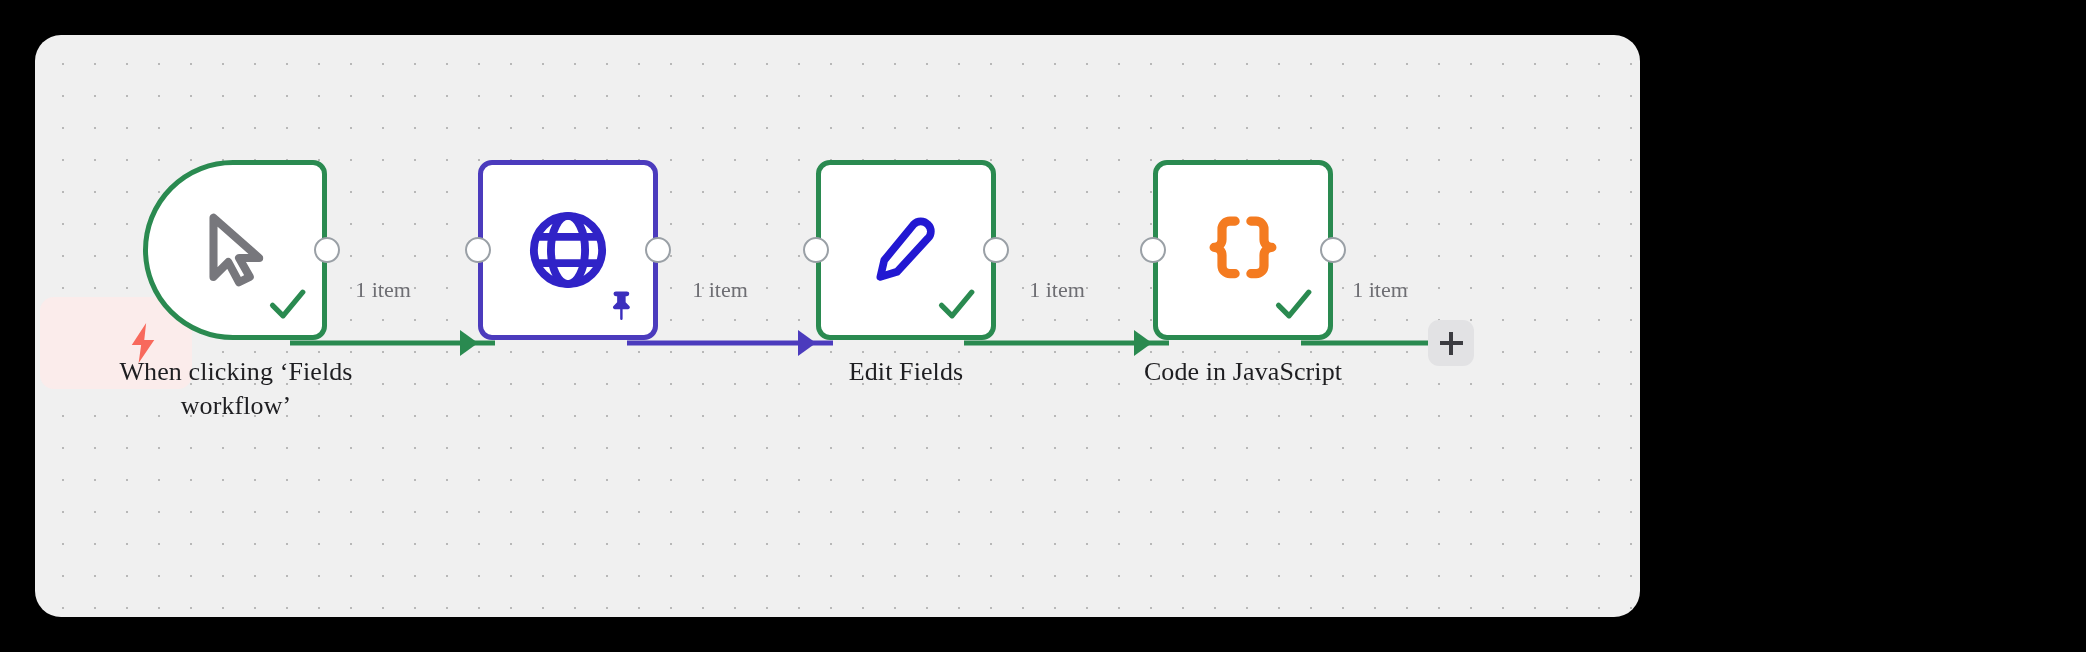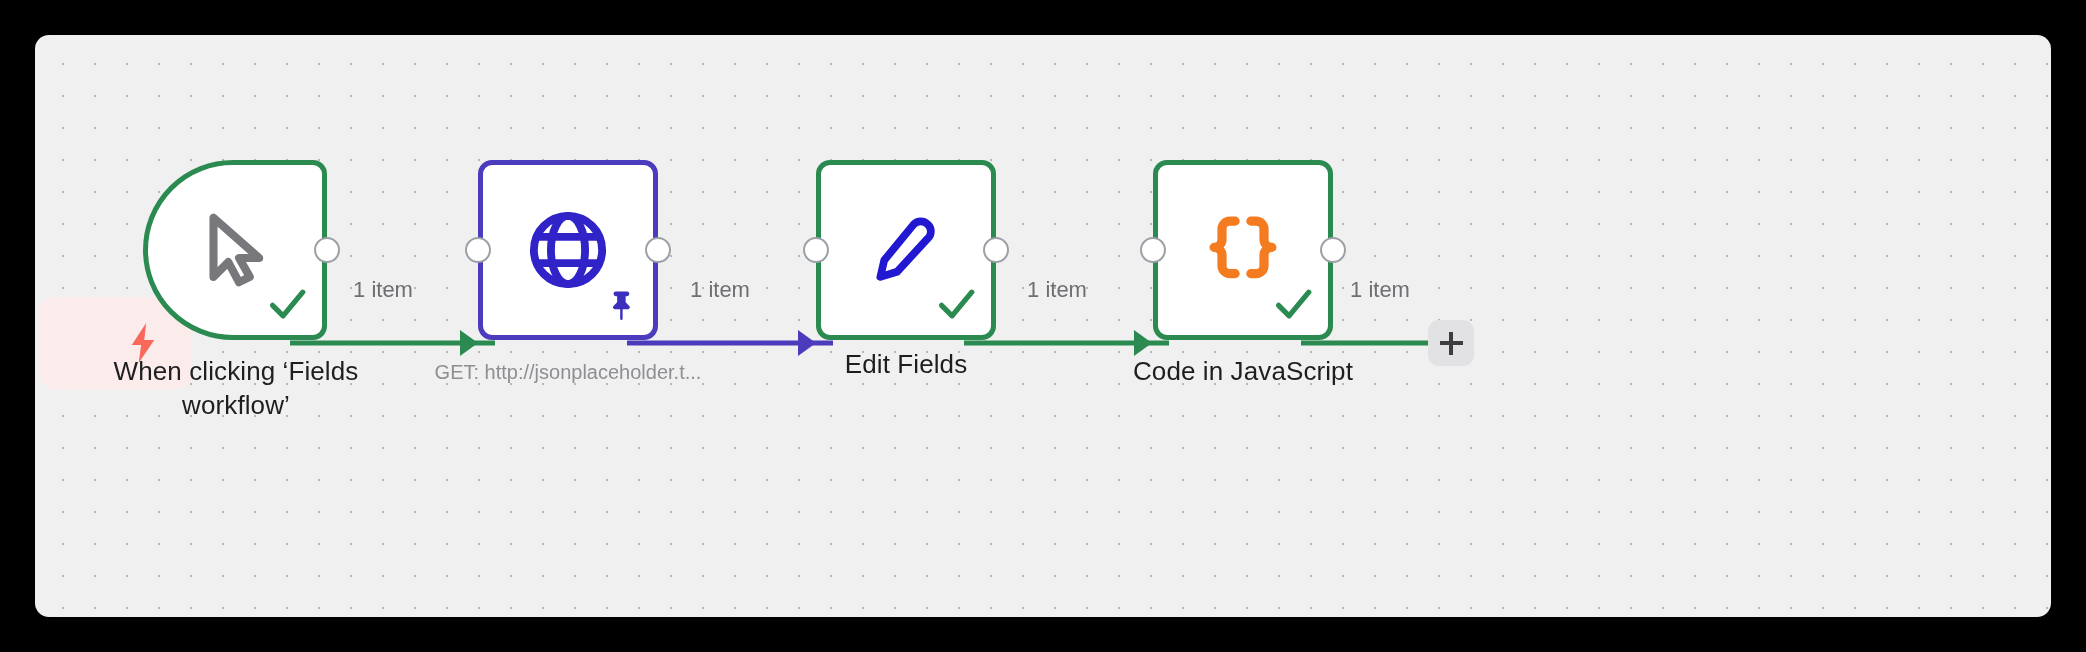--- a/index.html
+++ b/index.html
@@ -17,28 +17,29 @@
     width: 2086px;
     height: 652px;
     background: #000000;
   }
 
   
   .canvas {
     position: absolute;
     left: 35px;
     top: 35px;
-    width: 2016px;
+    width: 1605px;
     height: 582px;
     background-color: #f0f0f0;
     background-image: radial-gradient(#b8b8b8 1.4px, transparent 1.5px);
     background-size: 32px 32px;
     background-position: 12px 13px;
-    border-radius: 14px;
+    border-radius: 26px;
     overflow: hidden;
+    font-family: Liberation Serif, serif;
   }
 
   
   .node {
     position: absolute;
     width: 180px;
     height: 180px;
     background: #ffffff;
     box-sizing: border-box;
     border: 5px solid #2a8a50;
@@ -265,38 +266,37 @@
         </svg>
       </div>
       <div class="pin-badge">
         <svg viewBox="0 0 24 28" width="30" height="34">
           <path d="M8 2 h8 a2 2 0 0 1 0 4 h-1 v5 l3 3 a1.5 1.5 0 0 1 -1 2.6 h-4.5 v8 a1 1 0 0 1 -2 0 v-8 h-4.5 a1.5 1.5 0 0 1 -1 -2.6 l3 -3 v-5 h-1 a2 2 0 0 1 0 -4 z" fill="#3c2fbd"></path>
         </svg>
       </div>
       <div class="port out"></div>
     </div>
     <div class="caption" style="left:343px; top:320px; width:380px;">
-      <div class="subtitle">GET: http://jsonplaceholder.t...</div>
     </div>
 
     <div class="node" style="left:781px; top:125px;">
       <div class="port in"></div>
       <div class="node-icon">
         <svg viewBox="0 0 64 64" width="82" height="82">
           <path d="M49 12 a7.5 7.5 0 0 0 -11 0 L15 40 L12 53 L25 49 L49 23 a7.5 7.5 0 0 0 0 -11 z" fill="none" stroke="#2218d2" stroke-width="6" stroke-linejoin="round"></path>
         </svg>
       </div>
       <div class="status-check">
         <svg viewBox="0 0 32 32" width="42" height="42">
           <path d="M5 17 L13 25 L28 7" fill="none" stroke="#2a8a50" stroke-width="4" stroke-linecap="round" stroke-linejoin="round"></path>
         </svg>
       </div>
       <div class="port out"></div>
     </div>
-    <div class="caption" style="left:691px; top:313px; width:360px;">
+    <div class="caption" style="left:691px; top:320px; width:360px;">
       <div class="title">Edit Fields</div>
     </div>
 
     <div class="node" style="left:1118px; top:125px;">
       <div class="port in"></div>
       <div class="node-icon">
         <svg viewBox="0 0 64 64" width="84" height="84">
           <path d="M26 10 h-4 a6 6 0 0 0 -6 6 v8 a6 6 0 0 1 -6 6 a6 6 0 0 1 6 6 v8 a6 6 0 0 0 6 6 h4" fill="none" stroke="#f47b20" stroke-width="7" stroke-linecap="round" stroke-linejoin="round"></path>
           <path d="M38 10 h4 a6 6 0 0 1 6 6 v8 a6 6 0 0 0 6 6 a6 6 0 0 0 -6 6 v8 a6 6 0 0 1 -6 6 h-4" fill="none" stroke="#f47b20" stroke-width="7" stroke-linecap="round" stroke-linejoin="round"></path>
         </svg>

